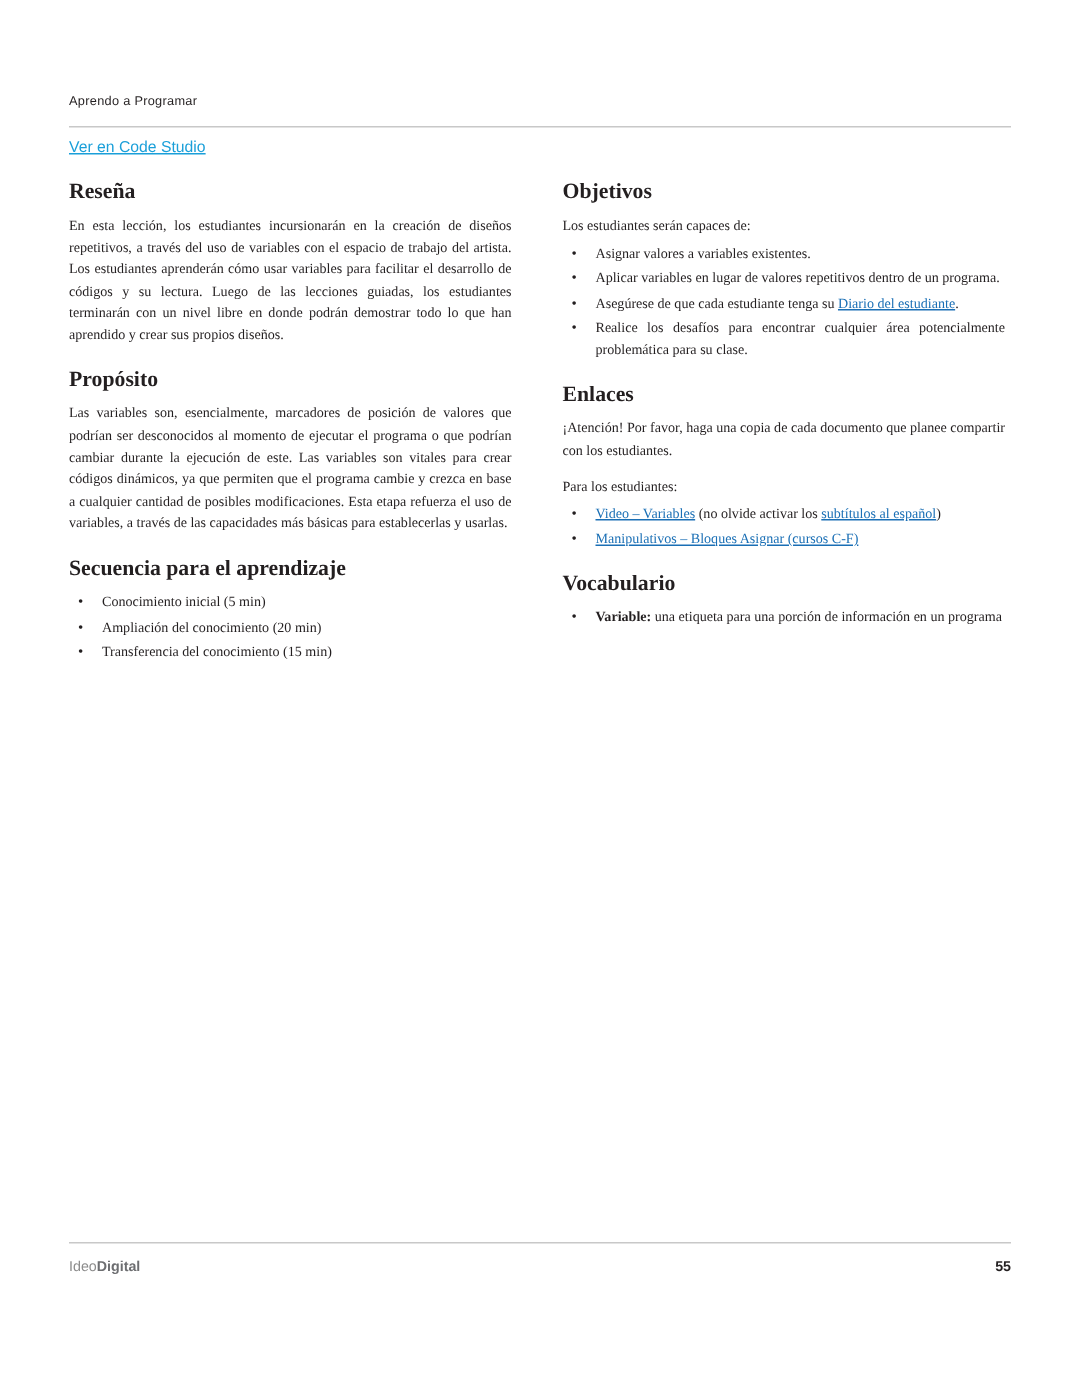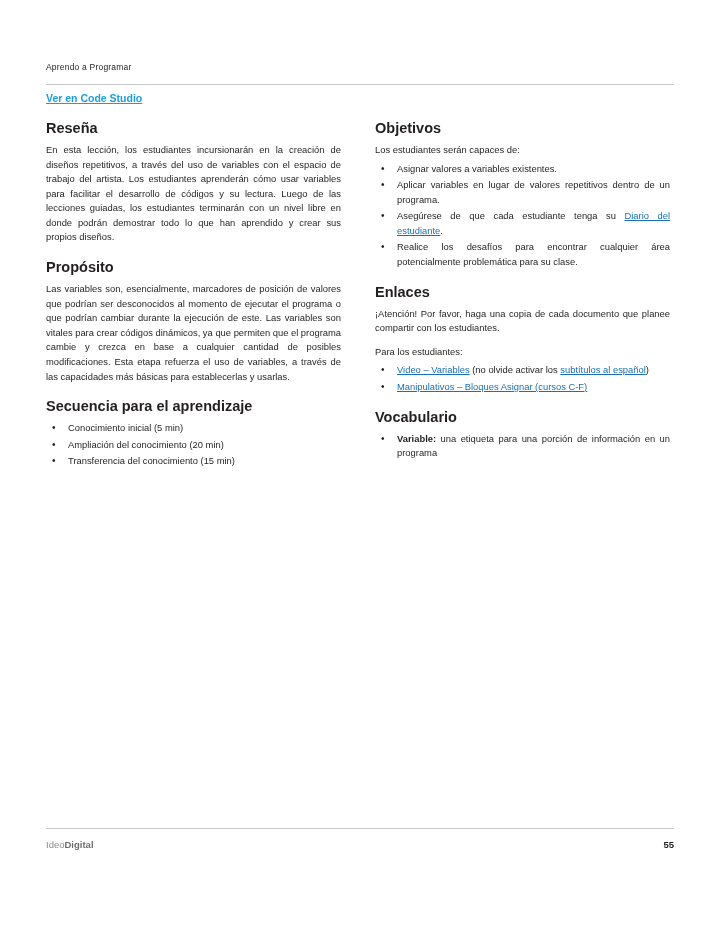--- a/index.html
+++ b/index.html
@@ -39,26 +39,26 @@
     letter-spacing: -0.2px;
   }
   .lesson-title .spacer { letter-spacing: 2px; }
   .codestudio-link {
     display: inline-block;
     margin-top: 7px;
     font-size: 10.5px;
     color: #1a9fd9;
     text-decoration: underline;
     cursor: pointer;
-    font-weight: bold;
   }
   .columns {
     display: flex;
     margin-top: 12px;
     gap: 34px;
+    font-family: Liberation Serif, serif;
   }
   .col {
     width: 295px;
   }
   h2.section {
     font-size: 14.5px;
     font-weight: bold;
     color: #231f20;
     margin: 14px 0 7px 0;
   }

